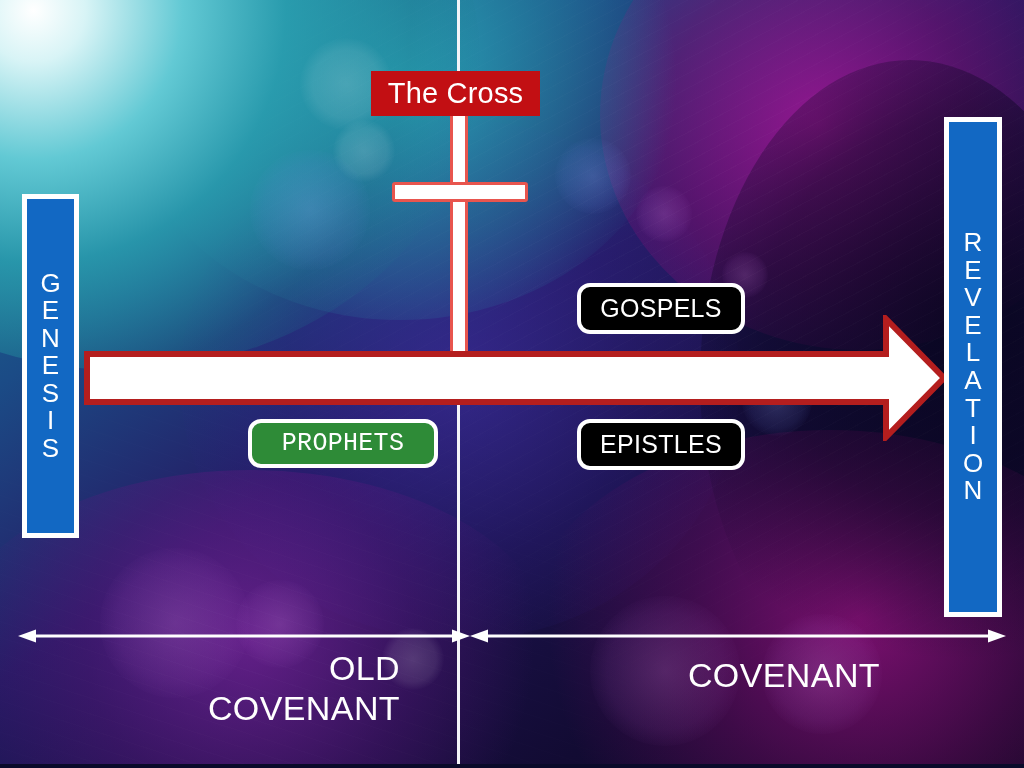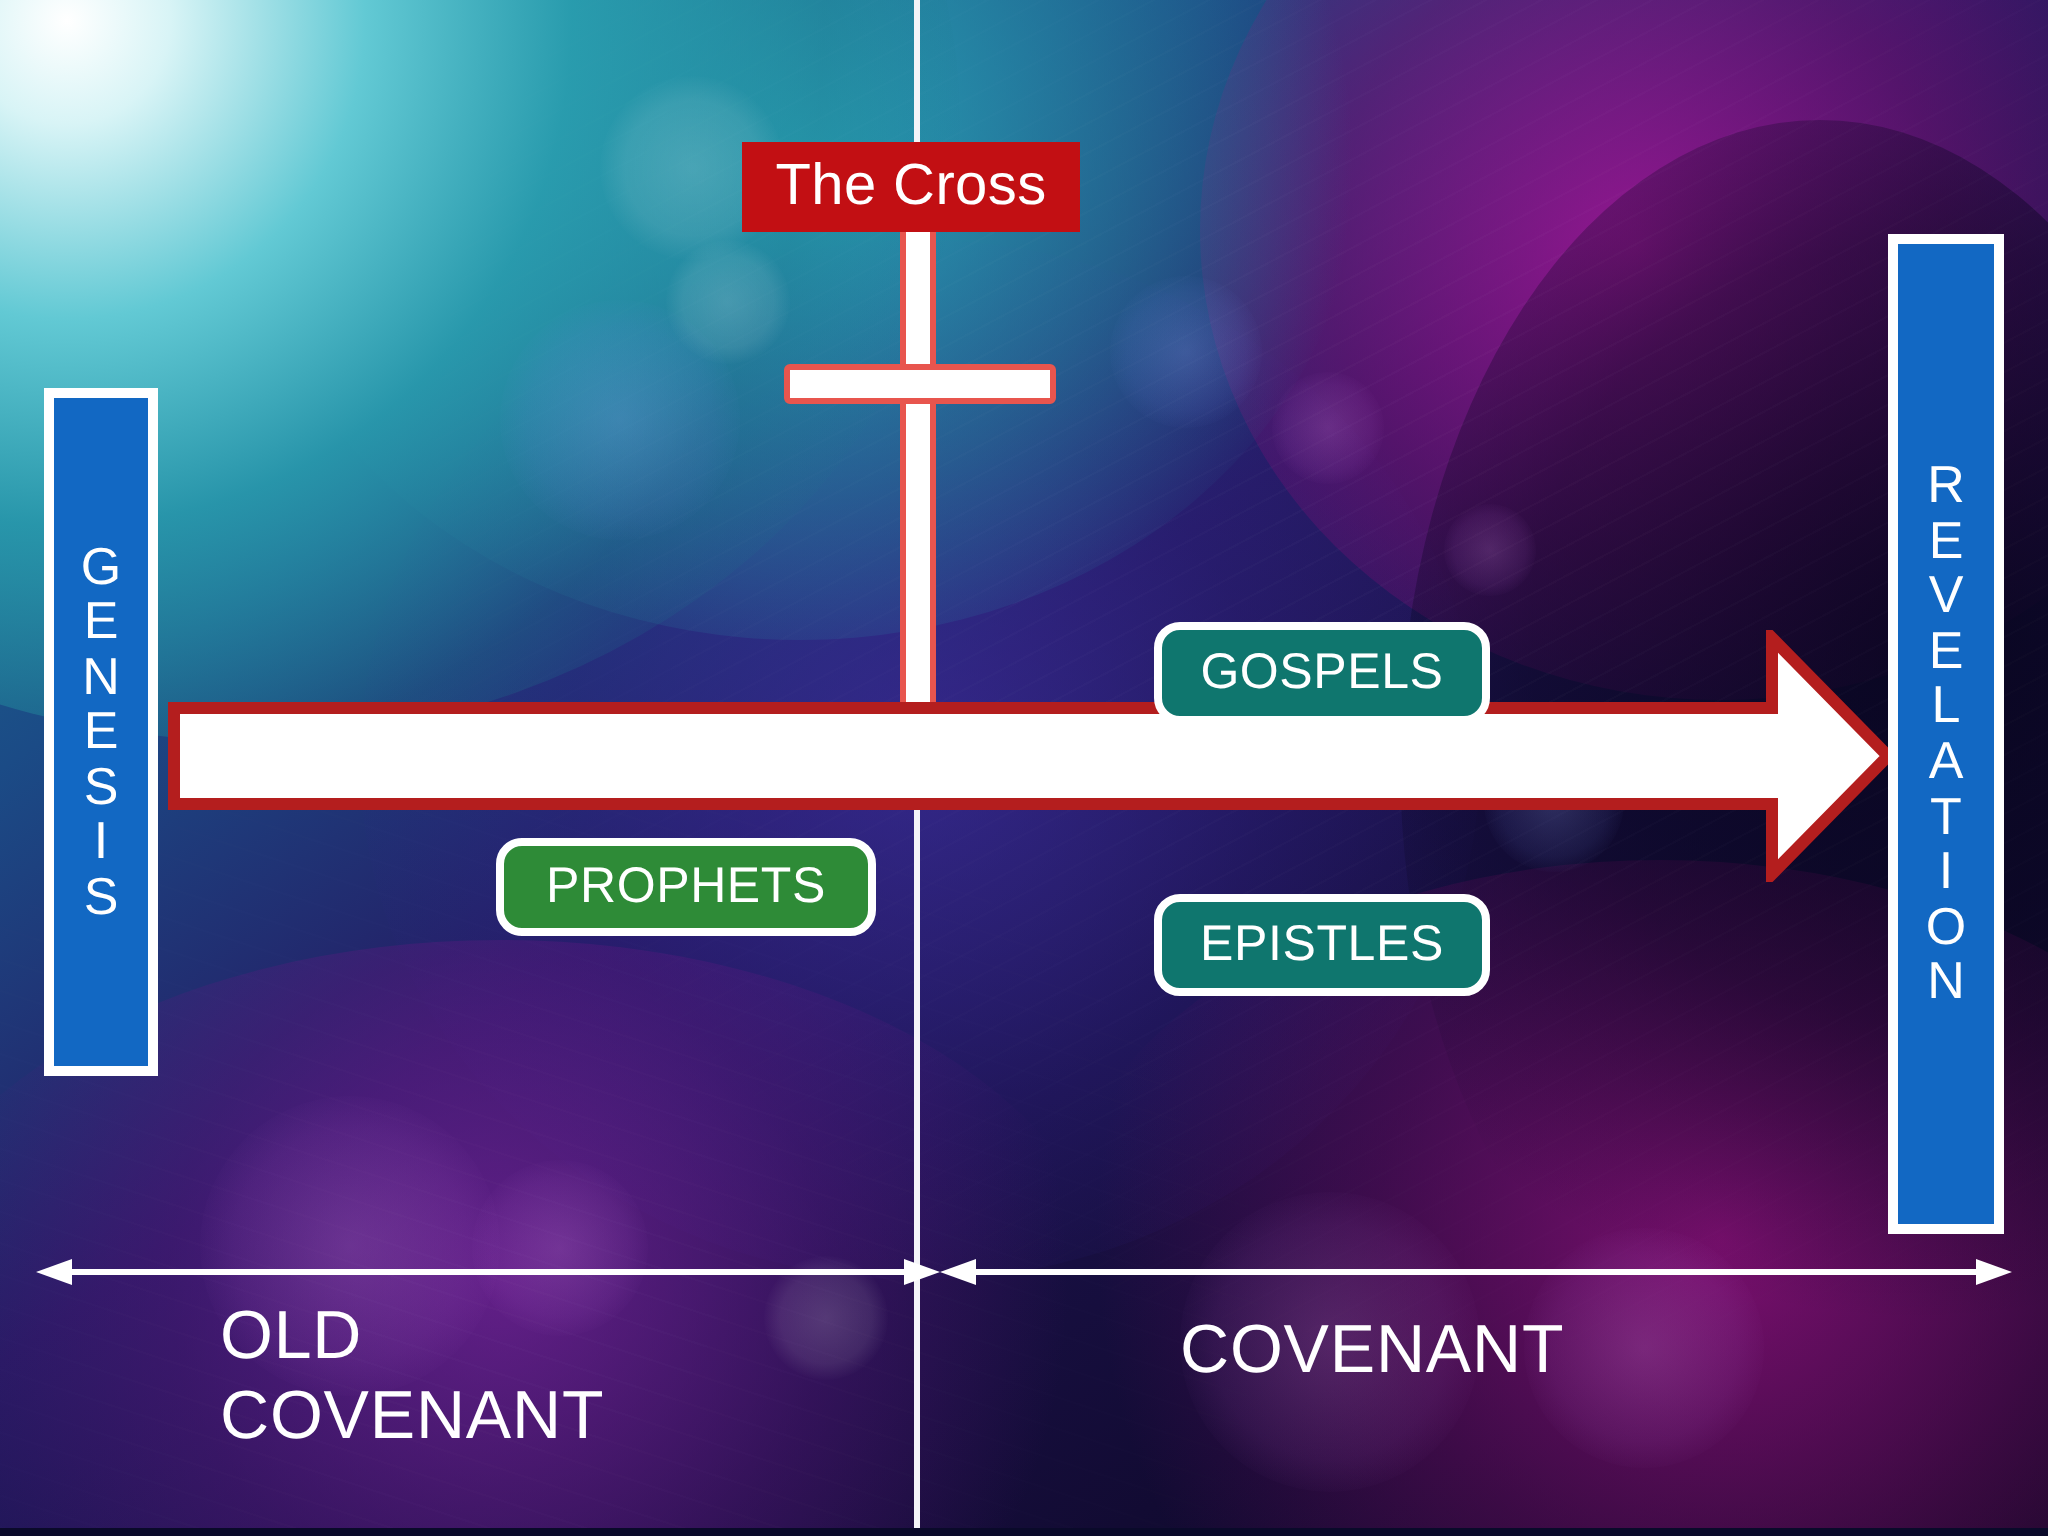--- a/index.html
+++ b/index.html
@@ -100,33 +100,33 @@
   .vbar-revelation{left:944px;top:117px;width:58px;height:500px;}
   
   .pill{
     position:absolute;box-sizing:border-box;
     border:4px solid #ffffff;border-radius:13px;
     display:flex;align-items:center;justify-content:center;
     color:#ffffff;font-size:25px;letter-spacing:0.3px;
     white-space:nowrap;
   }
   .pill-green{background:#2e8b37;}
-  .pill-gold{background:#0f766e;margin-top:28px;}
+  .pill-gold{background:#000000;}
   .p-psalms{left:190px;top:289px;width:151px;height:49px;}
   .p-law{left:114px;top:419px;width:92px;height:49px;}
-  .p-prophets{left:248px;top:419px;width:190px;height:49px;}
+  .p-prophets{left:248px;top:419px;width:190px;height:49px;font-family:Liberation Mono, monospace;}
   .p-gospels{left:577px;top:283px;width:168px;height:51px;}
   .p-epistles{left:577px;top:419px;width:168px;height:51px;justify-content:center;}
   
   .measure{position:absolute;height:20px;}
   .m-old{left:18px;top:626px;width:452px;}
   .m-new{left:470px;top:626px;width:536px;}
   
   .cov-label{
-    position:absolute;color:#ffffff;text-align:left;
+    position:absolute;color:#ffffff;text-align:right;
     font-size:34px;line-height:1.18;letter-spacing:0.4px;
   }
   .cov-old{left:110px;top:648px;width:290px;}
   .cov-new{left:590px;top:655px;width:290px;}
 </style>
 </head>
 <body>
 
 <div id="slide">
 

